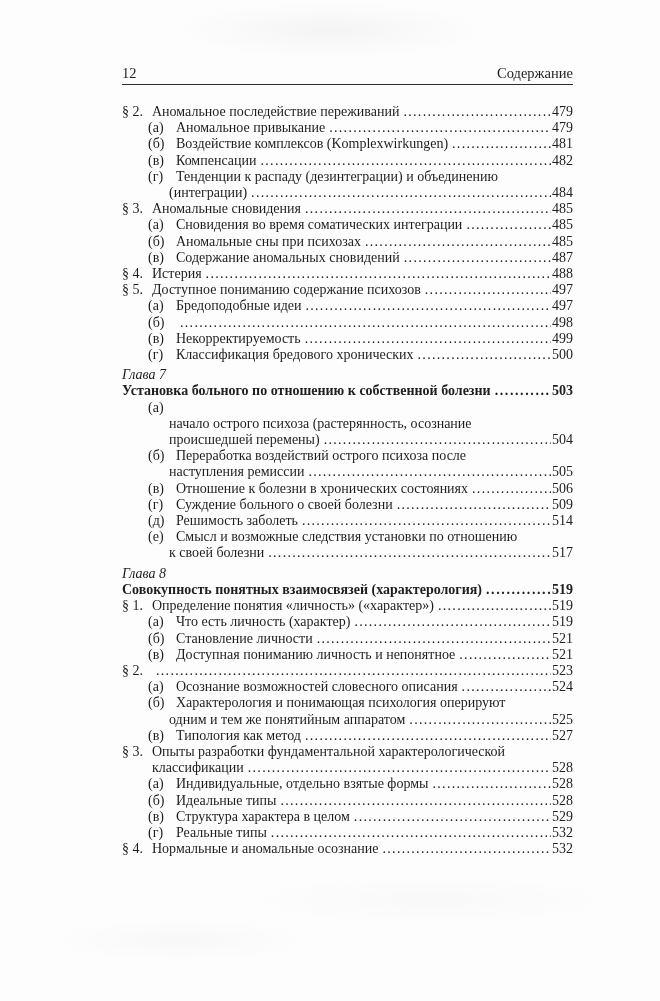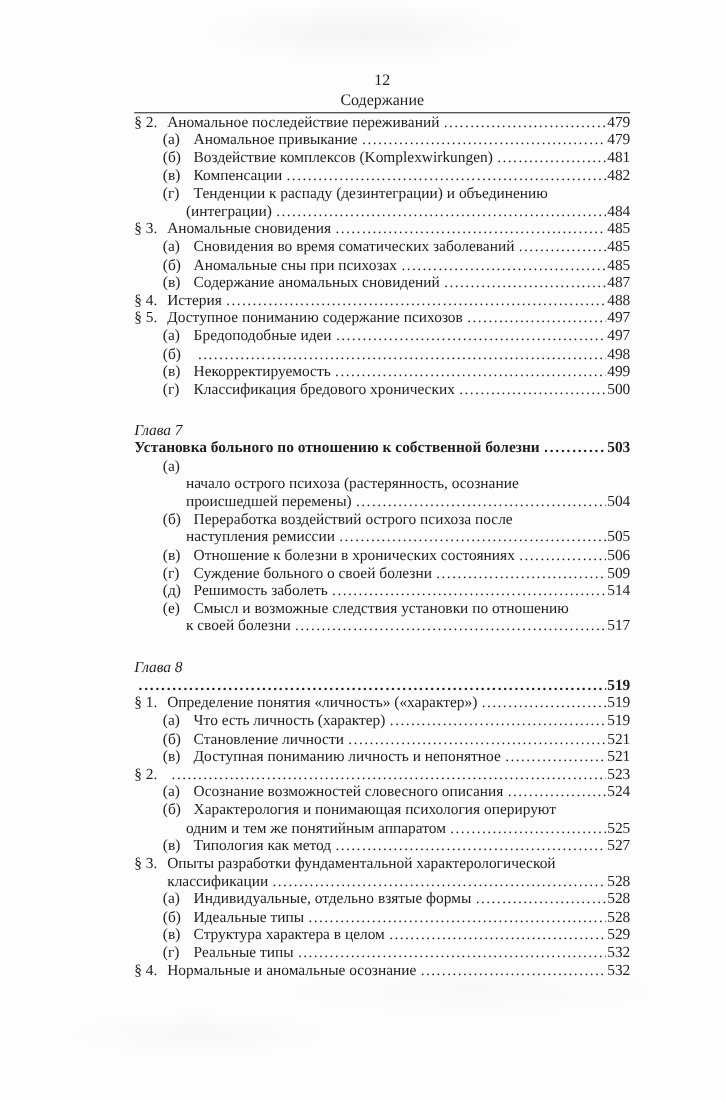--- a/index.html
+++ b/index.html
@@ -32,21 +32,20 @@
     width: 451px;
   }
   .header-row {
     display: flex;
     justify-content: space-between;
     align-items: center;
     font-size: 14.5px;
     line-height: 18px;
     padding-bottom: 2px;
     border-bottom: 1.5px solid #2e2e2e;
-    flex-direction: column;
   }
   
   .toc {
     position: absolute;
     left: 122px;
     top: 104px;
     width: 451px;
     font-size: 14px;
     line-height: 16.2px;
   }
@@ -70,21 +69,21 @@
   .pagenum { flex: none; }
 
   .entry.section .label { width: 30px; }
   .entry.section .line.cont { padding-left: 30px; }
 
   .entry.sub .line { padding-left: 26px; }
   .entry.sub .label { width: 28px; }
   .entry.sub .line.cont { padding-left: 47px; }
 
   .entry.chapter-label {
-    margin-top: 21px;
+    margin-top: 4px;
     font-style: italic;
   }
   .entry.chapter-title {
     font-weight: bold;
   }
   .entry.chapter-title .dots { font-weight: bold; letter-spacing: 1.6px; }
 </style>
 </head>
 <body>
 
@@ -143,21 +142,21 @@
         <div class="line">
           <span class="label">§ 3.</span>
           <span class="text">Аномальные сновидения</span>
           <span class="dots">........................................................................................................................................................................................................</span>
           <span class="pagenum">485</span>
         </div>
       </div>
       <div class="entry sub">
         <div class="line">
           <span class="label">(а)</span>
-          <span class="text">Сновидения во время соматических заболеваний</span>
+          <span class="text">Сновидения во время соматических интеграции</span>
           <span class="dots">........................................................................................................................................................................................................</span>
           <span class="pagenum">485</span>
         </div>
       </div>
       <div class="entry sub">
         <div class="line">
           <span class="label">(б)</span>
           <span class="text">Аномальные сны при психозах</span>
           <span class="dots">........................................................................................................................................................................................................</span>
           <span class="pagenum">485</span>
@@ -289,20 +288,21 @@
           <span class="pagenum">517</span>
         </div>
       </div>
       <div class="entry chapter-label">
         <div class="line">
           <span class="text">Глава 8</span>
         </div>
       </div>
       <div class="entry chapter-title">
         <div class="line">
+          <span class="text">Совокупность понятных взаимосвязей (характерология)</span>
           <span class="dots">........................................................................................................................................................................................................</span>
           <span class="pagenum">519</span>
         </div>
       </div>
       <div class="entry section">
         <div class="line">
           <span class="label">§ 1.</span>
           <span class="text">Определение понятия «личность» («характер»)</span>
           <span class="dots">........................................................................................................................................................................................................</span>
           <span class="pagenum">519</span>

